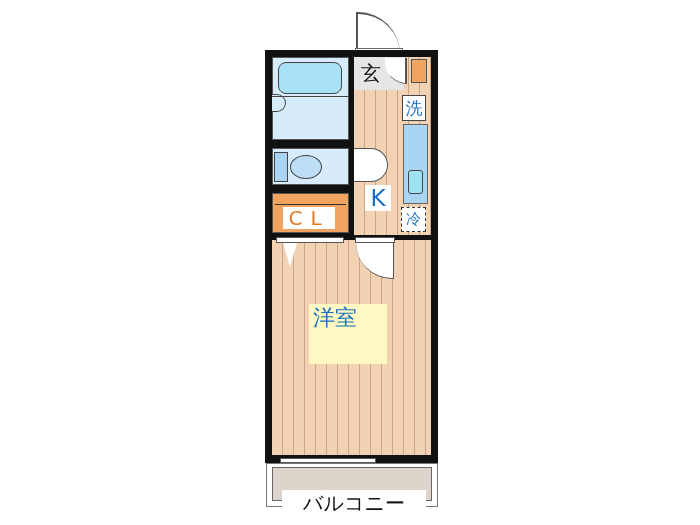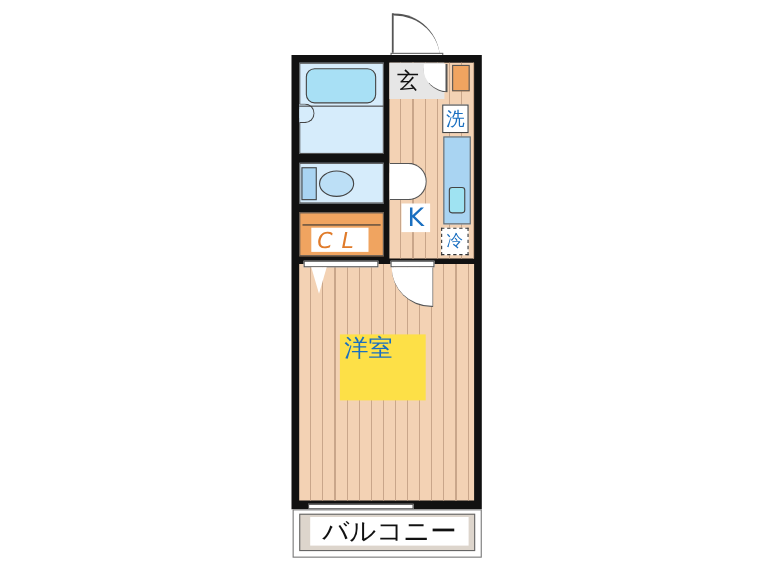--- a/index.html
+++ b/index.html
@@ -27,43 +27,43 @@
   <div class="abs" style="left:278px;top:62px;width:64px;height:32px;background:#a8e0f5;border:1.5px solid #444;border-radius:8px;"></div>
   <div class="abs" style="left:272px;top:94px;width:14px;height:18px;background:#d6ecfb;border:1.5px solid #444;border-left:none;border-radius:0 10px 10px 0;"></div>
   <div class="abs" style="left:272px;top:96px;width:77px;height:1px;background:#444;"></div>
 
   <div class="abs wet" style="left:272px;top:148px;width:77px;height:37px;border:1px solid #555;"></div>
   <div class="abs" style="left:274px;top:152px;width:14px;height:30px;background:#a9d4f2;border:1.5px solid #444;"></div>
   <div class="abs" style="left:290px;top:155px;width:32px;height:24px;background:#bcdff6;border:1.5px solid #444;border-radius:50%;"></div>
 
   <div class="abs" style="left:272px;top:193px;width:77px;height:40px;background:#f0a460;border:1px solid #555;"></div>
   <div class="abs" style="left:275px;top:204px;width:71px;height:1px;background:#333;"></div>
-  <div class="abs label-box" style="left:283px;top:207px;width:52px;height:22px;color:#e07b2a;font-size:20px;letter-spacing:8px;padding-left:0;font-style:italic;">CL</div>
+  <div class="abs label-box" style="left:283px;top:207px;width:52px;height:22px;color:#e07b2a;font-size:20px;letter-spacing:8px;padding-left:0;">CL</div>
 
   <div class="abs floor" style="left:354px;top:57px;width:77px;height:178px;"></div>
   <div class="abs" style="left:354px;top:57px;width:50px;height:33px;background:#e6e6e6;"></div>
   <div class="abs label-box" style="left:358px;top:61px;width:26px;height:24px;background:transparent;font-size:20px;color:#111;">玄</div>
   <div class="abs" style="left:411px;top:59px;width:16px;height:24px;background:#f0a460;border:1px solid #555;"></div>
   <div class="abs" style="left:385px;top:58px;width:22px;height:26px;background:#fff;border-right:2px solid #555;border-bottom:1px solid #555;border-bottom-left-radius:24px;"></div>
 
   <div class="abs label-box" style="left:402px;top:95px;width:24px;height:26px;font-size:17px;color:#1a6fc0;border:1.5px solid #444;">洗</div>
   <div class="abs" style="left:403px;top:124px;width:25px;height:80px;background:#a9d4f2;border:1px solid #666;"></div>
   <div class="abs" style="left:408px;top:170px;width:15px;height:24px;background:#9fe3f2;border:1.5px solid #444;border-radius:3px;"></div>
   <div class="abs label-box" style="left:401px;top:207px;width:25px;height:25px;font-size:15px;color:#1a6fc0;border:1.5px dashed #333;">冷</div>
 
   <div class="abs" style="left:354px;top:148px;width:34px;height:34px;background:#fff;border:1px solid #555;border-left:none;border-top-right-radius:34px;border-bottom-right-radius:34px;"></div>
   <div class="abs label-box" style="left:365px;top:185px;width:26px;height:26px;font-size:23px;color:#1a6fc0;">K</div>
 
   <div class="abs floor" style="left:272px;top:240px;width:159px;height:215px;"></div>
   <div class="abs" style="left:276px;top:237px;width:68px;height:6px;background:#fff;border:1px solid #555;"></div>
   <div class="abs" style="left:283px;top:243px;width:0;height:0;border-left:7px solid transparent;border-right:7px solid transparent;border-top:24px solid #fff;"></div>
   <div class="abs" style="left:355px;top:237px;width:40px;height:6px;background:#fff;border:1px solid #555;"></div>
   <div class="abs" style="left:356px;top:243px;width:38px;height:36px;background:#fff;border-right:1.5px solid #555;border-bottom:1.5px solid #555;border-bottom-left-radius:38px;"></div>
-  <div class="abs" style="left:309px;top:304px;width:78px;height:60px;background:#fde047;color:#1a6fc0;font-size:22px;line-height:28px;padding-left:4px;">
+  <div class="abs" style="left:309px;top:304px;width:78px;height:60px;background:#fef9c3;color:#1a6fc0;font-size:22px;line-height:28px;padding-left:4px;">
     <div>洋室</div>
   </div>
 
   <div class="abs" style="left:280px;top:458px;width:96px;height:5px;background:#fff;border:1px solid #555;"></div>
 
   <div class="abs" style="left:266px;top:463px;width:172px;height:44px;background:#fff;border:1px solid #777;"></div>
   <div class="abs" style="left:272px;top:467px;width:160px;height:34px;background:#ddd5cc;border:1px solid #666;"></div>
-  <div class="abs label-box" style="left:282px;top:470px;width:144px;height:26px;font-size:24px;color:#111;">バルコニー</div>
+  <div class="abs label-box" style="left:282px;top:490px;width:144px;height:26px;font-size:20px;color:#111;">バルコニー</div>
 </div>
 
 </body></html>

